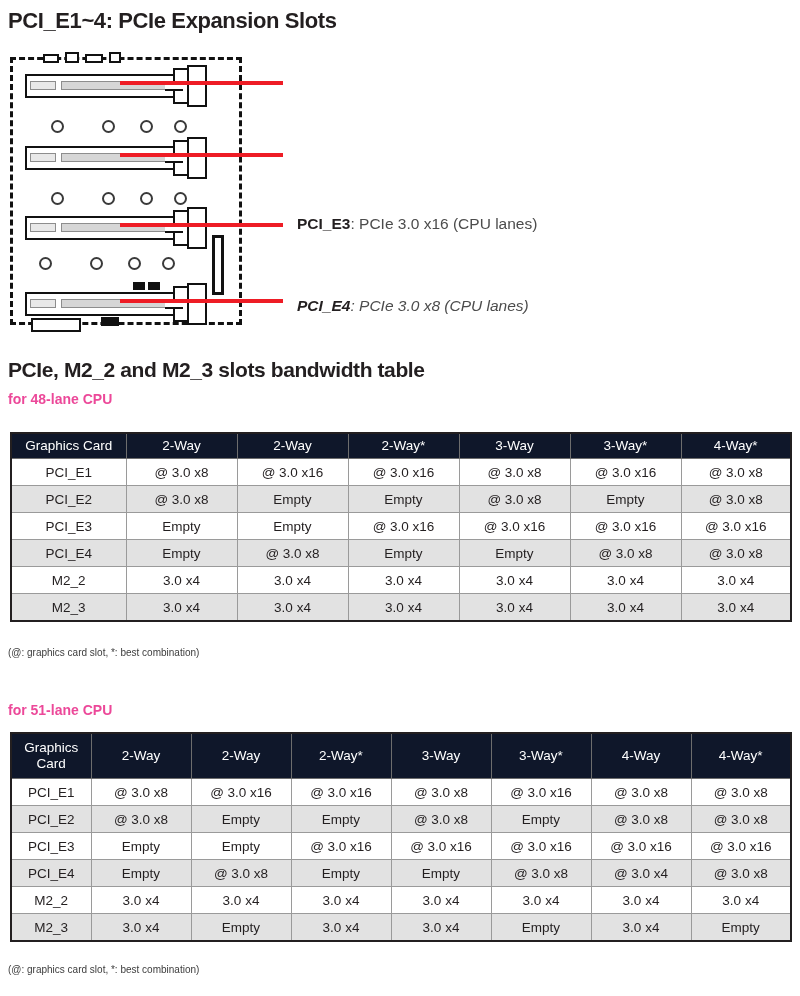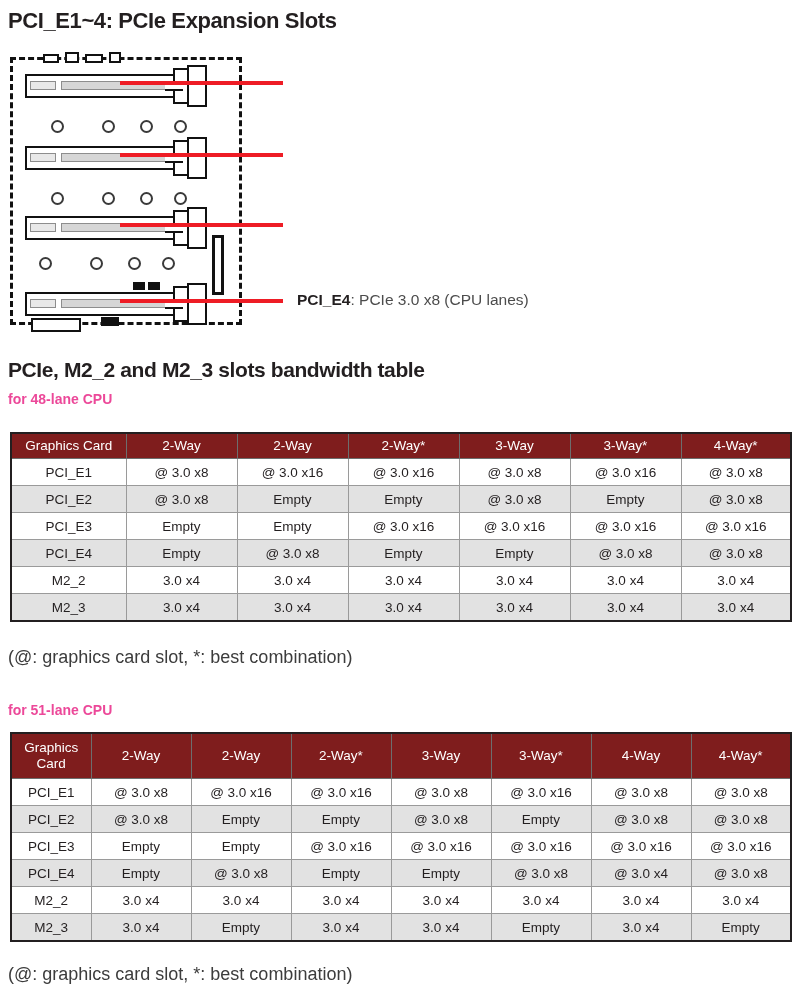--- a/index.html
+++ b/index.html
@@ -31,21 +31,21 @@
     font-size:14px;
     font-weight:bold;
     color:#ec4899;
     white-space:nowrap;
   }
   #sub-48{left:8px;top:391px;}
   #sub-44{left:8px;top:702px;}
 
   .footnote{
     position:absolute;
-    font-size:18px;
+    font-size:10px;
     color:#3c3c3c;
     white-space:nowrap;
   }
   #foot-1{left:8px;top:647px;}
   #foot-2{left:8px;top:964px;}
 
   
   .diagram{
     position:absolute;
     left:10px;top:57px;
@@ -148,21 +148,21 @@
 
   
   table.bw{
     position:absolute;
     border-collapse:collapse;
     table-layout:fixed;
     border:2.5px solid #231f20;
     font-size:13.5px;
   }
   table.bw th{
-    background:#7f1d1d;
+    background:#0f172a;
     color:#ffffff;
     font-weight:normal;
     border:1px solid #6d6d6d;
     text-align:center;
     padding:0;
     line-height:1.15;
   }
   table.bw td{
     border:1px solid #9a9a9a;
     text-align:center;
@@ -250,21 +250,24 @@
 
     <div class="chipbox" style="left:18px;top:258px;width:50px;height:14px;"></div>
     <div class="chip" style="left:88px;top:257px;width:18px;height:9px;"></div>
   </div>
 
   <div class="leader" style="left:120px;top:81px;width:163px;"></div>
   <div class="leader" style="left:120px;top:153px;width:163px;"></div>
   <div class="leader" style="left:120px;top:223px;width:163px;"></div>
   <div class="leader" style="left:120px;top:299px;width:163px;"></div>
 
-  <div class="callout" style="left:297px;top:291px;">
+  <div class="callout" style="left:297px;top:215px;">
+    <b>PCI_E3</b><span>: </span><span>PCIe 3.0 x16 (CPU lanes)</span>
+  </div>
+  <div class="callout" style="left:297px;top:297px;font-style:italic;">
     <b>PCI_E4</b><span>: </span><span>PCIe 3.0 x8 (CPU lanes)</span>
   </div>
 
   <h1 class="sec-title" id="title-bw">PCIe, M2_2 and M2_3 slots bandwidth table</h1>
 
   <div class="sub-title" id="sub-48">for 48-lane CPU</div>
 
   <table class="bw" id="table48">
     <colgroup>
       <col style="width:115px">

